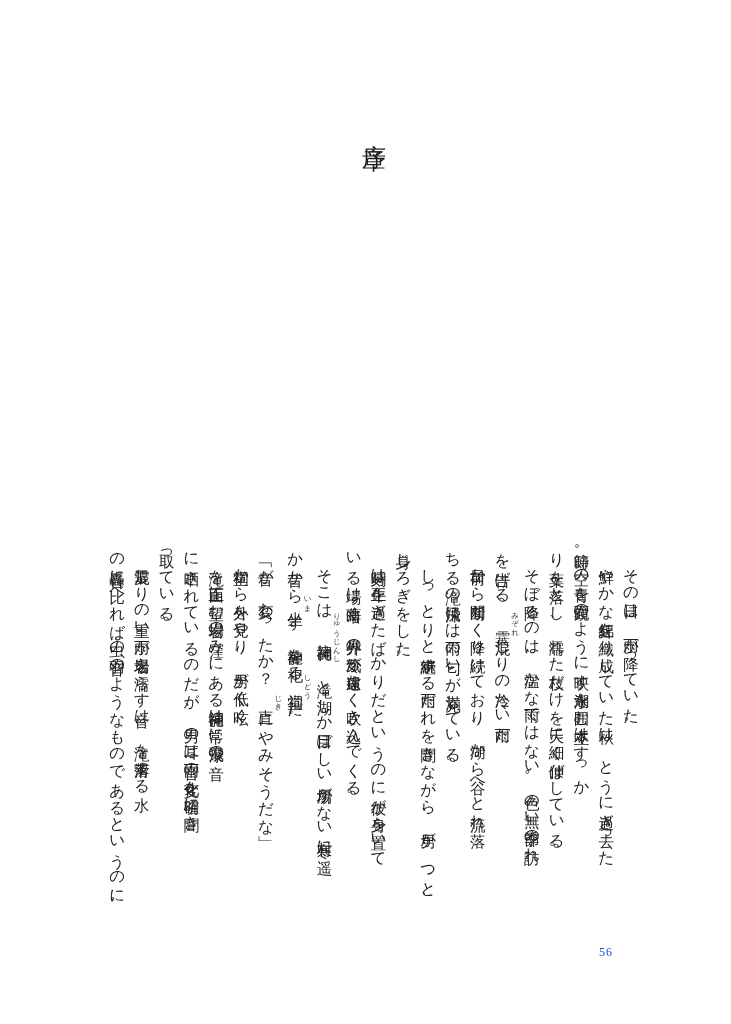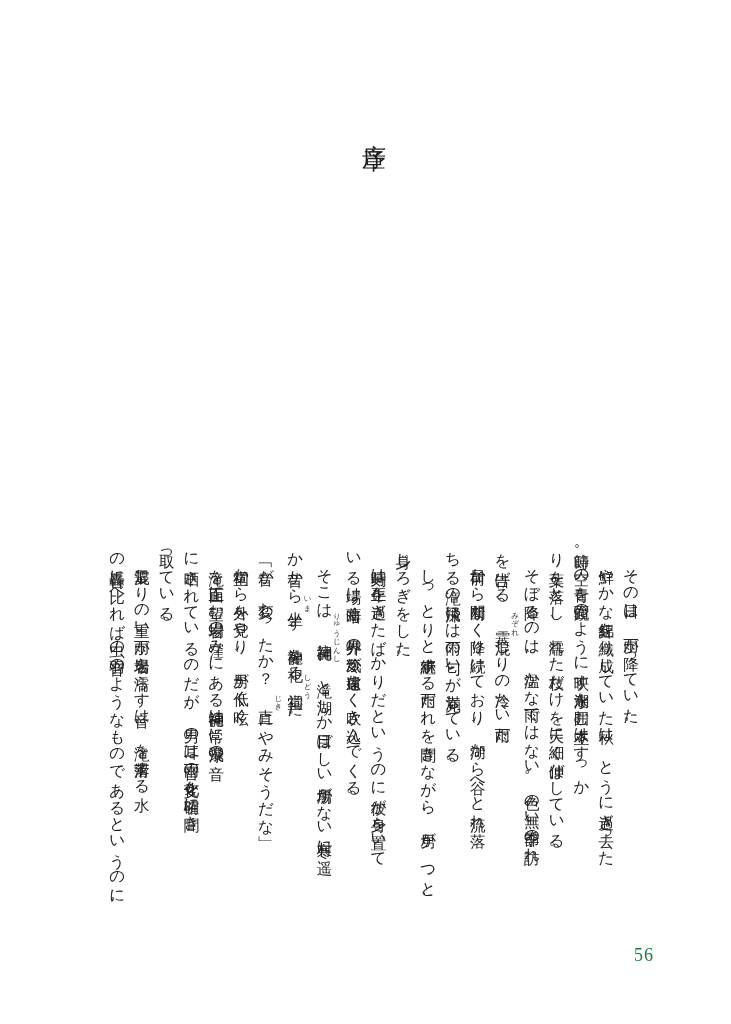--- a/index.html
+++ b/index.html
@@ -42,23 +42,23 @@
   .tline.indent { text-indent: 1em; }
   ruby { ruby-align: center; }
   rt {
     font-size: 7.5px;
     letter-spacing: 0;
     color: #333333;
   }
   .page-number {
     position: absolute;
     top: 945px;
-    left: 634px;
-    font-size: 18px;
-    color: #15803d;
+    left: 599px;
+    font-size: 12px;
+    color: #1d4ed8;
     letter-spacing: 1px;
   }
 </style>
 </head>
 <body>
 
 <div class="page">
   <h1 class="chapter-title">序章</h1>
 
   <div class="text-block" id="text-block">

